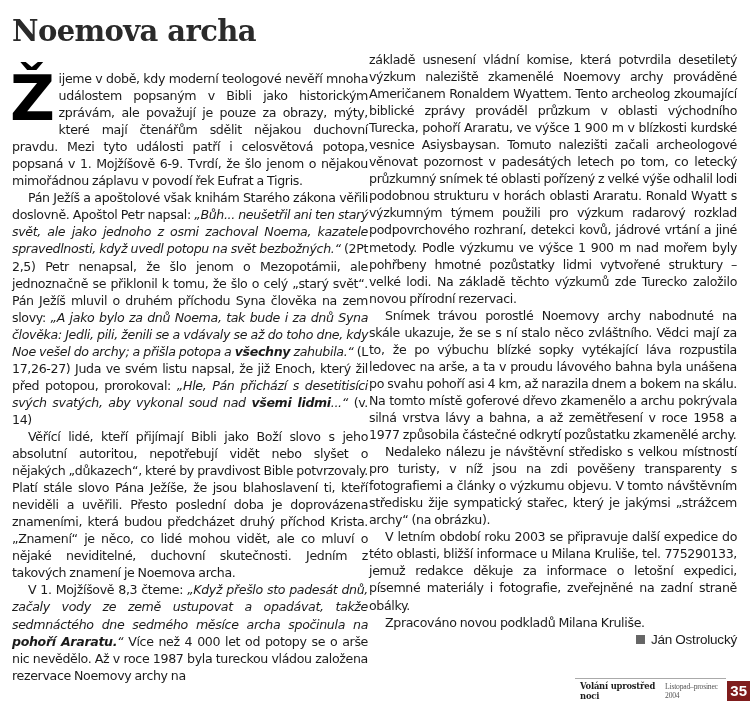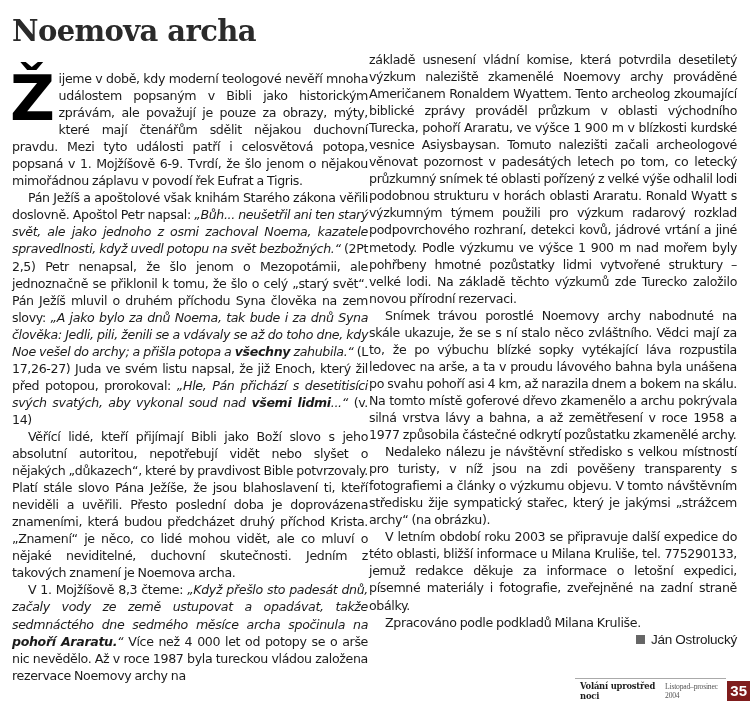--- a/index.html
+++ b/index.html
@@ -38,21 +38,21 @@
   <p>Pán Ježíš a apoštolové však knihám Starého zákona věřili doslovně. Apoštol Petr napsal: <i>„Bůh... neušetřil ani ten starý svět, ale jako jednoho z osmi zachoval Noema, kazatele spravedlnosti, když uvedl potopu na svět bezbožných.“</i> (2Pt 2,5) Petr nenapsal, že šlo jenom o Mezopotámii, ale jednoznačně se přiklonil k tomu, že šlo o celý „starý svět“. Pán Ježíš mluvil o druhém příchodu Syna člověka na zem slovy: <i>„A jako bylo za dnů Noema, tak bude i za dnů Syna člověka: Jedli, pili, ženili se a vdávaly se až do toho dne, kdy Noe vešel do archy; a přišla potopa a <b>všechny</b> zahubila.“</i> (L 17,26-27) Juda ve svém listu napsal, že již Enoch, který žil před potopou, prorokoval: <i>„Hle, Pán přichází s desetitisíci svých svatých, aby vykonal soud nad <b>všemi lidmi</b>...“</i> (v. 14)</p>
   <p>Věřící lidé, kteří přijímají Bibli jako Boží slovo s jeho absolutní autoritou, nepotřebují vidět nebo slyšet o nějakých „důkazech“, které by pravdivost Bible potvrzovaly. Platí stále slovo Pána Ježíše, že jsou blahoslavení ti, kteří neviděli a uvěřili. Přesto poslední doba je doprovázena znameními, která budou předcházet druhý příchod Krista. „Znamení“ je něco, co lidé mohou vidět, ale co mluví o nějaké neviditelné, duchovní skutečnosti. Jedním z takových znamení je Noemova archa.</p>
   <p>V 1. Mojžíšově 8,3 čteme: <i>„Když přešlo sto padesát dnů, začaly vody ze země ustupovat a opadávat, takže sedmnáctého dne sedmého měsíce archa spočinula na <b>pohoří Araratu.</b>“</i> Více než 4 000 let od potopy se o arše nic nevědělo. Až v roce 1987 byla tureckou vládou založena rezervace Noemovy archy na</p>
 </div>
 
 <div class="col right">
   <p class="noindent">základě usnesení vládní komise, která potvrdila desetiletý výzkum naleziště zkamenělé Noemovy archy prováděné Američanem Ronaldem Wyattem. Tento archeolog zkoumající biblické zprávy prováděl průzkum v oblasti východního Turecka, pohoří Araratu, ve výšce 1 900 m v blízkosti kurdské vesnice Asiysbaysan. Tomuto nalezišti začali archeologové věnovat pozornost v padesátých letech po tom, co letecký průzkumný snímek té oblasti pořízený z velké výše odhalil lodi podobnou strukturu v horách oblasti Araratu. Ronald Wyatt s výzkumným týmem použili pro výzkum radarový rozklad podpovrchového rozhraní, detekci kovů, jádrové vrtání a jiné metody. Podle výzkumu ve výšce 1 900 m nad mořem byly pohřbeny hmotné pozůstatky lidmi vytvořené struktury – velké lodi. Na základě těchto výzkumů zde Turecko založilo novou přírodní rezervaci.</p>
   <p>Snímek trávou porostlé Noemovy archy nabodnuté na skále ukazuje, že se s ní stalo něco zvláštního. Vědci mají za to, že po výbuchu blízké sopky vytékající láva rozpustila ledovec na arše, a ta v proudu lávového bahna byla unášena po svahu pohoří asi 4 km, až narazila dnem a bokem na skálu. Na tomto místě goferové dřevo zkamenělo a archu pokrývala silná vrstva lávy a bahna, a až zemětřesení v roce 1958 a 1977 způsobila částečné odkrytí pozůstatku zkamenělé archy.</p>
   <p>Nedaleko nálezu je návštěvní středisko s velkou místností pro turisty, v níž jsou na zdi pověšeny transparenty s fotografiemi a články o výzkumu objevu. V tomto návštěvním středisku žije sympatický stařec, který je jakýmsi „strážcem archy“ (na obrázku).</p>
   <p>V letním období roku 2003 se připravuje další expedice do této oblasti, bližší informace u Milana Kruliše, tel. 775290133, jemuž redakce děkuje za informace o letošní expedici, písemné materiály i fotografie, zveřejněné na zadní straně obálky.</p>
-  <p>Zpracováno podle podkladů Milana Kruliše.</p>
+  <p>Zpracováno novou podkladů Milana Kruliše.</p>
   <p class="author"><span class="sq"></span><span>Ján Ostrolucký</span></p>
 </div>
 
 <div class="footer">
   <div class="rule"></div>
   <span class="pub">Volání uprostřed noci</span>
   <span class="issue">Listopad–prosinec 2004</span>
   <span class="pagenum">35</span>
 </div>
 

